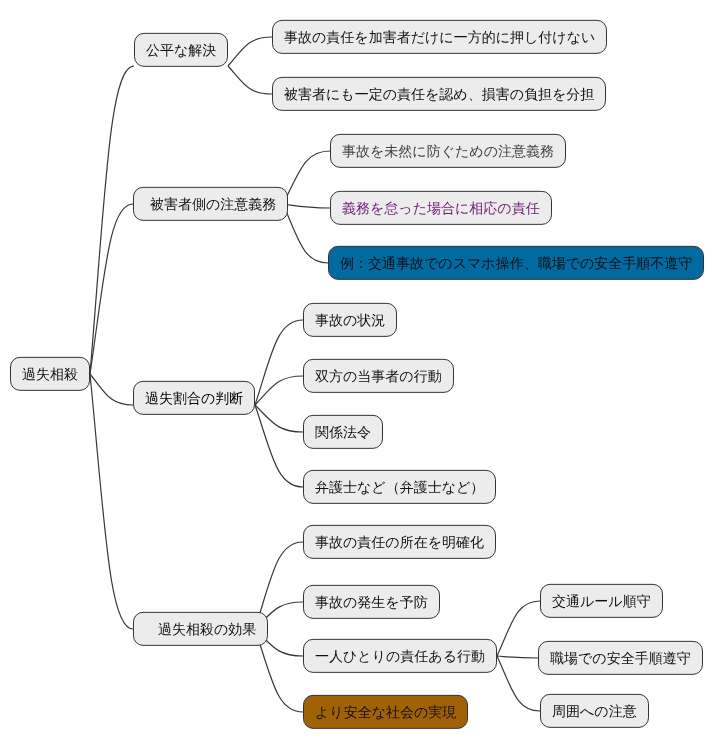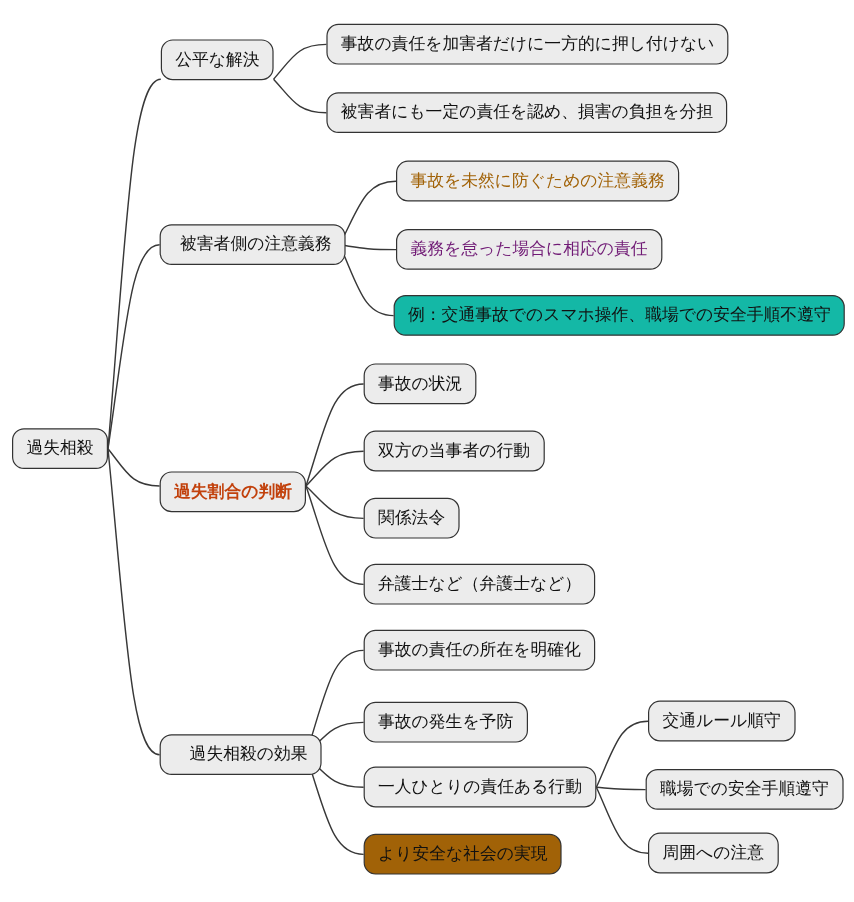--- a/index.html
+++ b/index.html
@@ -59,24 +59,24 @@
       <path d="M 497 656 C 512.05 623, 516.35 601, 540 601" fill="none" stroke="#383838" stroke-width="1.2"></path>
       <path d="M 497 656 C 511.35 657.2, 515.45 658, 538 658" fill="none" stroke="#383838" stroke-width="1.2"></path>
       <path d="M 497 656 C 512.05 689, 516.35 711, 540 711" fill="none" stroke="#383838" stroke-width="1.2"></path>
       <path d="M 255 629 C 271.8 678.8, 276.6 712, 303 712" fill="none" stroke="#383838" stroke-width="1.2"></path>
     </svg>
 <div class="node" style="left: 10px; top: 374px; background: rgb(236, 236, 236); border: 1.5px solid rgb(51, 51, 51); color: rgb(17, 17, 17);">過失相殺</div>
     <div class="node" style="left: 134px; top: 50px; background: rgb(236, 236, 236); border: 1.5px solid rgb(51, 51, 51); color: rgb(17, 17, 17);">公平な解決</div>
     <div class="node" style="left: 272px; top: 37px; background: rgb(236, 236, 236); border: 1.5px solid rgb(51, 51, 51); color: rgb(17, 17, 17);">事故の責任を加害者だけに一方的に押し付けない</div>
     <div class="node" style="left: 272px; top: 94px; background: rgb(236, 236, 236); border: 1.5px solid rgb(51, 51, 51); color: rgb(17, 17, 17);">被害者にも一定の責任を認め、損害の負担を分担</div>
     <div class="node" style="left: 133px; top: 204px; background: rgb(236, 236, 236); border: 1.5px solid rgb(51, 51, 51); color: rgb(17, 17, 17); padding-left: 16px;">被害者側の注意義務</div>
-    <div class="node" style="left: 330px; top: 151px; background: rgb(236, 236, 236); border: 1.5px solid rgb(51, 51, 51); color: #a16207;">事故を未然に防ぐための注意義務</div>
+    <div class="node" style="left: 330px; top: 151px; background: rgb(236, 236, 236); border: 1.5px solid rgb(51, 51, 51); color: #404040;">事故を未然に防ぐための注意義務</div>
     <div class="node" style="left: 330px; top: 208px; background: rgb(236, 236, 236); border: 1.5px solid rgb(51, 51, 51); color: #701a75;">義務を怠った場合に相応の責任</div>
-    <div class="node" style="left: 328px; top: 263px; background: #14b8a6; border: 1.5px solid rgb(51, 51, 51); color: rgb(17, 17, 17);">例：交通事故でのスマホ操作、職場での安全手順不遵守</div>
-    <div class="node" style="left: 133px; top: 410px; background: rgb(236, 236, 236); border: 1.5px solid rgb(51, 51, 51); color: #c2410c; font-weight: bold;">過失割合の判断</div>
+    <div class="node" style="left: 328px; top: 263px; background: #0369a1; border: 1.5px solid rgb(51, 51, 51); color: rgb(17, 17, 17);">例：交通事故でのスマホ操作、職場での安全手順不遵守</div>
+    <div class="node" style="left: 133px; top: 398px; background: rgb(236, 236, 236); border: 1.5px solid rgb(51, 51, 51); color: #000000;">過失割合の判断</div>
     <div class="node" style="left: 303px; top: 320px; background: rgb(236, 236, 236); border: 1.5px solid rgb(51, 51, 51); color: rgb(17, 17, 17);">事故の状況</div>
     <div class="node" style="left: 303px; top: 376px; background: rgb(236, 236, 236); border: 1.5px solid rgb(51, 51, 51); color: rgb(17, 17, 17);">双方の当事者の行動</div>
     <div class="node" style="left: 303px; top: 432px; background: rgb(236, 236, 236); border: 1.5px solid rgb(51, 51, 51); color: rgb(17, 17, 17);">関係法令</div>
     <div class="node" style="left: 303px; top: 487px; background: rgb(236, 236, 236); border: 1.5px solid rgb(51, 51, 51); color: rgb(17, 17, 17);">弁護士など（弁護士など）</div>
     <div class="node" style="left: 133px; top: 629px; background: rgb(236, 236, 236); border: 1.5px solid rgb(51, 51, 51); color: rgb(17, 17, 17); padding-left: 24px;">過失相殺の効果</div>
     <div class="node" style="left: 303px; top: 542px; background: rgb(236, 236, 236); border: 1.5px solid rgb(51, 51, 51); color: rgb(17, 17, 17);">事故の責任の所在を明確化</div>
     <div class="node" style="left: 303px; top: 602px; background: rgb(236, 236, 236); border: 1.5px solid rgb(51, 51, 51); color: rgb(17, 17, 17);">事故の発生を予防</div>
     <div class="node" style="left: 303px; top: 656px; background: rgb(236, 236, 236); border: 1.5px solid rgb(51, 51, 51); color: rgb(17, 17, 17);">一人ひとりの責任ある行動</div>
     <div class="node" style="left: 540px; top: 601px; background: rgb(236, 236, 236); border: 1.5px solid rgb(51, 51, 51); color: rgb(17, 17, 17);">交通ルール順守</div>
     <div class="node" style="left: 538px; top: 658px; background: rgb(236, 236, 236); border: 1.5px solid rgb(51, 51, 51); color: rgb(17, 17, 17);">職場での安全手順遵守</div>

